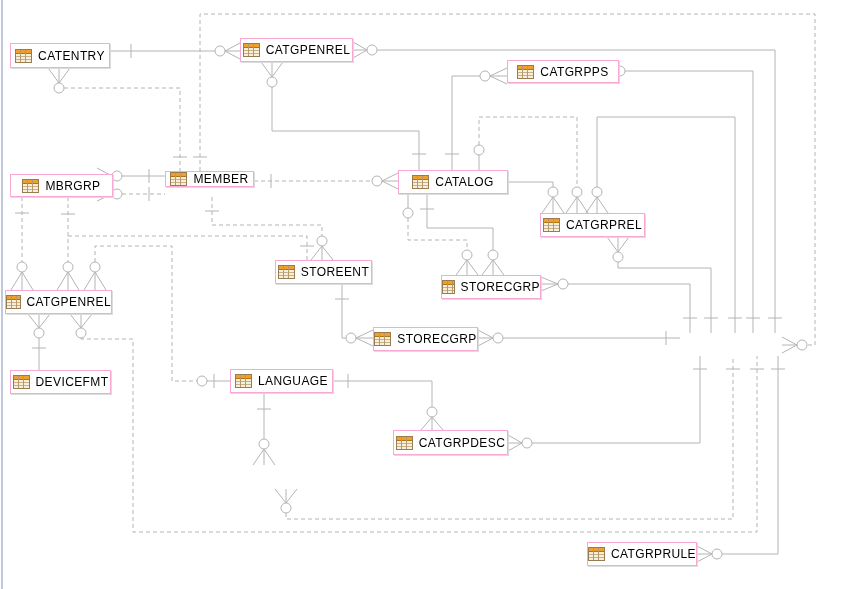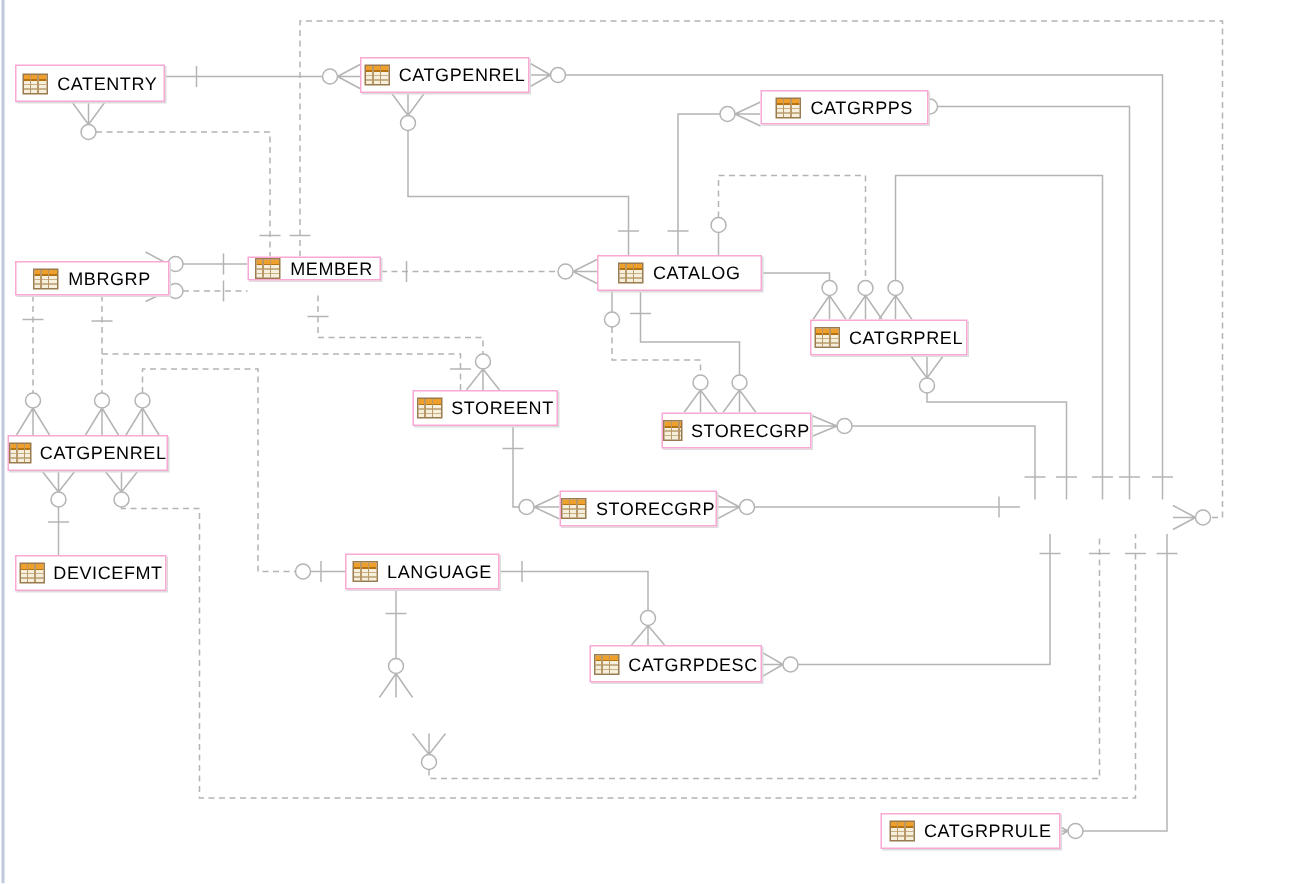--- a/index.html
+++ b/index.html
@@ -296,17 +296,17 @@
     <span class="ename">DEVICEFMT</span>
   </div>
   <div class="entity" style="left:230px;top:369px;width:103px;height:24px">
     <span class="tbl-icon"></span>
     <span class="ename">LANGUAGE</span>
   </div>
   <div class="entity" style="left:393px;top:430px;width:115px;height:25px">
     <span class="tbl-icon"></span>
     <span class="ename">CATGRPDESC</span>
   </div>
-  <div class="entity" style="left:587px;top:542px;width:120px;height:24px">
+  <div class="entity" style="left:587px;top:542px;width:110px;height:24px">
     <span class="tbl-icon"></span>
     <span class="ename">CATGRPRULE</span>
   </div>
 </div>
 
 </body></html>

